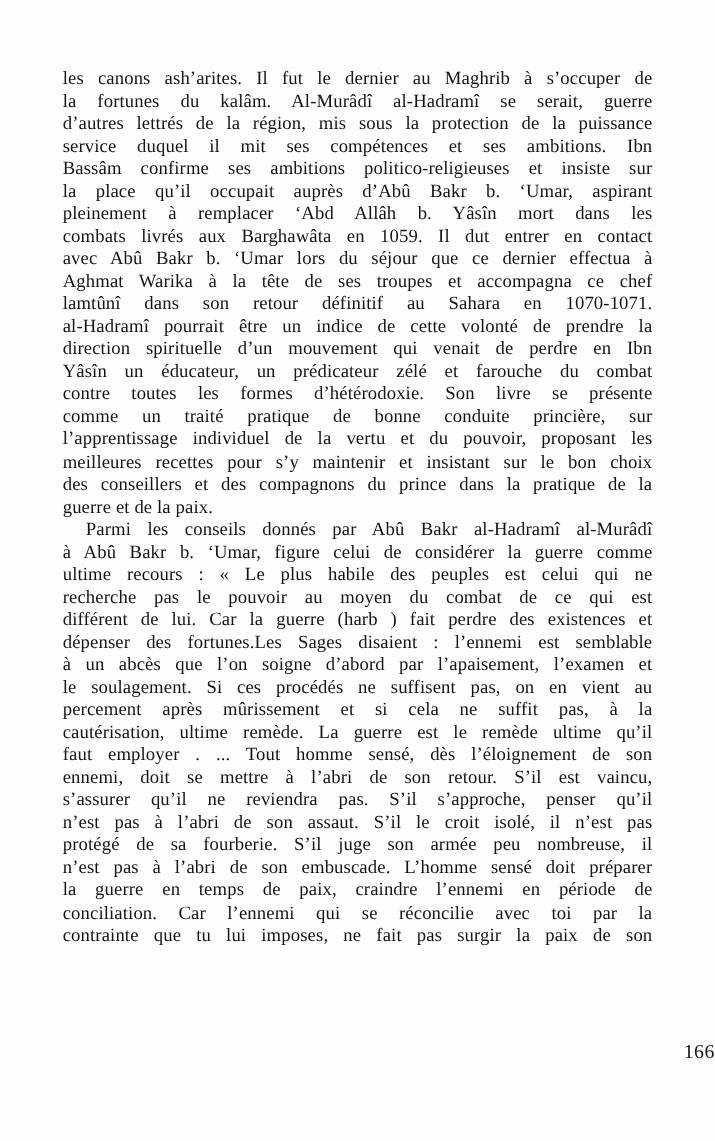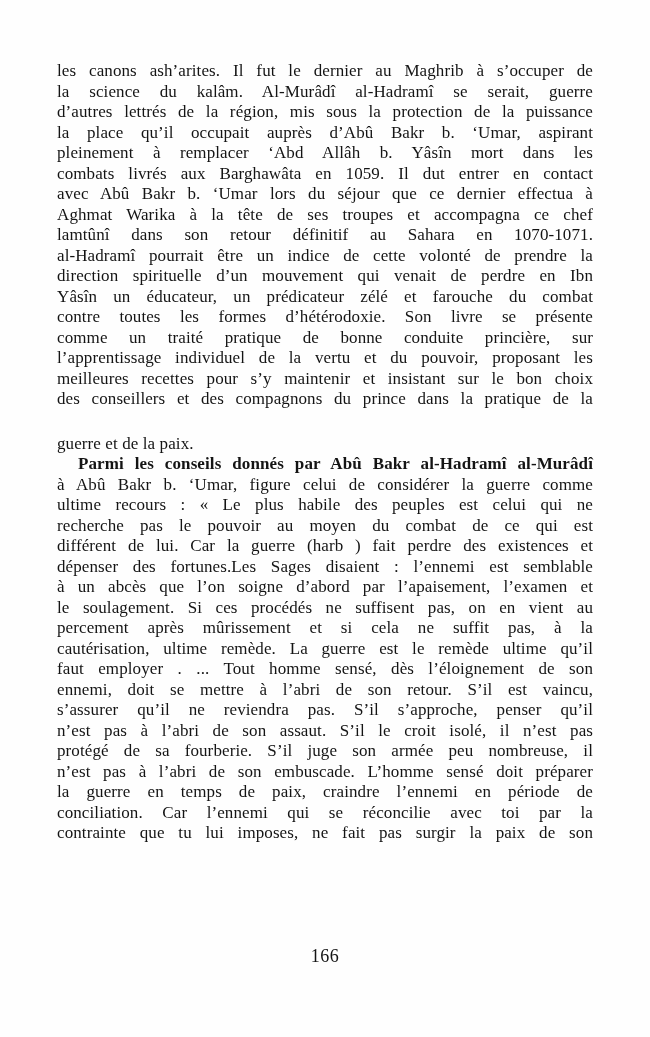--- a/index.html
+++ b/index.html
@@ -25,58 +25,59 @@
   .line {
     font-size: 17px;
     line-height: 20.5px;
     text-align: justify;
     text-align-last: justify;
     letter-spacing: 0.1px;
   }
   .line.no-just {
     text-align: right;
     text-align-last: left;
-    margin-top: 24px;
   }
   .seg-i { }
   .seg-bi { font-style: italic; font-weight: bold; }
   .page-number {
     position: absolute;
     top: 946px;
     left: 0;
     width: 650px;
-    text-align: center;
+    text-align: right;
     font-size: 18px;
     letter-spacing: 0.5px;
   }
 </style>
 </head>
 <body>
 
 <div class="scan-page">
   <div class="text-block">
       <div class="line"><span>les canons ash’arites. Il fut le dernier au Maghrib à s’occuper de</span></div>
-      <div class="line"><span>la science du </span><span class="seg-i">kalâm.</span><span> Al-Murâdî al-Hadramî se serait, guerre</span></div>
+      <div class="line"><span>la fortunes du </span><span class="seg-i">kalâm.</span><span> Al-Murâdî al-Hadramî se serait, guerre</span></div>
       <div class="line"><span>d’autres lettrés de la région, mis sous la protection de la puissance</span></div>
+      <div class="line"><span>service duquel il mit ses compétences et ses ambitions. Ibn</span></div>
+      <div class="line"><span>Bassâm confirme ses ambitions politico-religieuses et insiste sur</span></div>
       <div class="line"><span>la place qu’il occupait auprès d’Abû Bakr b. ‘Umar, aspirant</span></div>
       <div class="line"><span>pleinement à remplacer ‘Abd Allâh b. Yâsîn mort dans les</span></div>
       <div class="line"><span>combats livrés aux Barghawâta en 1059. Il dut entrer en contact</span></div>
       <div class="line"><span>avec Abû Bakr b. ‘Umar lors du séjour que ce dernier effectua à</span></div>
       <div class="line"><span>Aghmat Warika à la tête de ses troupes et accompagna ce chef</span></div>
       <div class="line"><span class="seg-i">lamtûnî</span><span> dans son retour définitif au Sahara en 1070-1071.</span></div>
       <div class="line"><span>al-Hadramî pourrait être un indice de cette volonté de prendre la</span></div>
       <div class="line"><span>direction spirituelle d’un mouvement qui venait de perdre en Ibn</span></div>
       <div class="line"><span>Yâsîn un éducateur, un prédicateur zélé et farouche du combat</span></div>
       <div class="line"><span>contre toutes les formes d’hétérodoxie. Son livre se présente</span></div>
       <div class="line"><span>comme un traité pratique de bonne conduite princière, sur</span></div>
       <div class="line"><span>l’apprentissage individuel de la vertu et du pouvoir, proposant les</span></div>
       <div class="line"><span>meilleures recettes pour s’y maintenir et insistant sur le bon choix</span></div>
       <div class="line"><span>des conseillers et des compagnons du prince dans la pratique de la</span></div>
       <div class="line no-just"><span>guerre et de la paix.</span></div>
-      <div class="line" style="text-indent: 21px; font-weight: bold;"><span>Parmi les conseils donnés par Abû Bakr al-Hadramî al-Murâdî</span></div>
+      <div class="line" style="text-indent: 21px;"><span>Parmi les conseils donnés par Abû Bakr al-Hadramî al-Murâdî</span></div>
       <div class="line"><span>à Abû Bakr b. ‘Umar, figure celui de considérer la guerre comme</span></div>
       <div class="line"><span>ultime recours : « </span><span class="seg-i">Le plus habile des peuples est celui qui ne</span></div>
       <div class="line"><span class="seg-i">recherche pas le pouvoir au moyen du combat de ce qui est</span></div>
       <div class="line"><span class="seg-i">différent de lui. Car la guerre (harb ) fait perdre des existences et</span></div>
       <div class="line"><span class="seg-i">dépenser des fortunes.Les Sages disaient : l’ennemi est semblable</span></div>
       <div class="line"><span class="seg-i">à un abcès que l’on soigne d’abord par l’apaisement, l’examen et</span></div>
       <div class="line"><span class="seg-i">le soulagement. Si ces procédés ne suffisent pas, on en vient au</span></div>
       <div class="line"><span class="seg-i">percement après mûrissement et si cela ne suffit pas, à la</span></div>
       <div class="line"><span class="seg-i">cautérisation, ultime remède. La guerre est le remède ultime qu’il</span></div>
       <div class="line"><span class="seg-i">faut employer . ... Tout homme sensé, dès l’éloignement de son</span></div>

